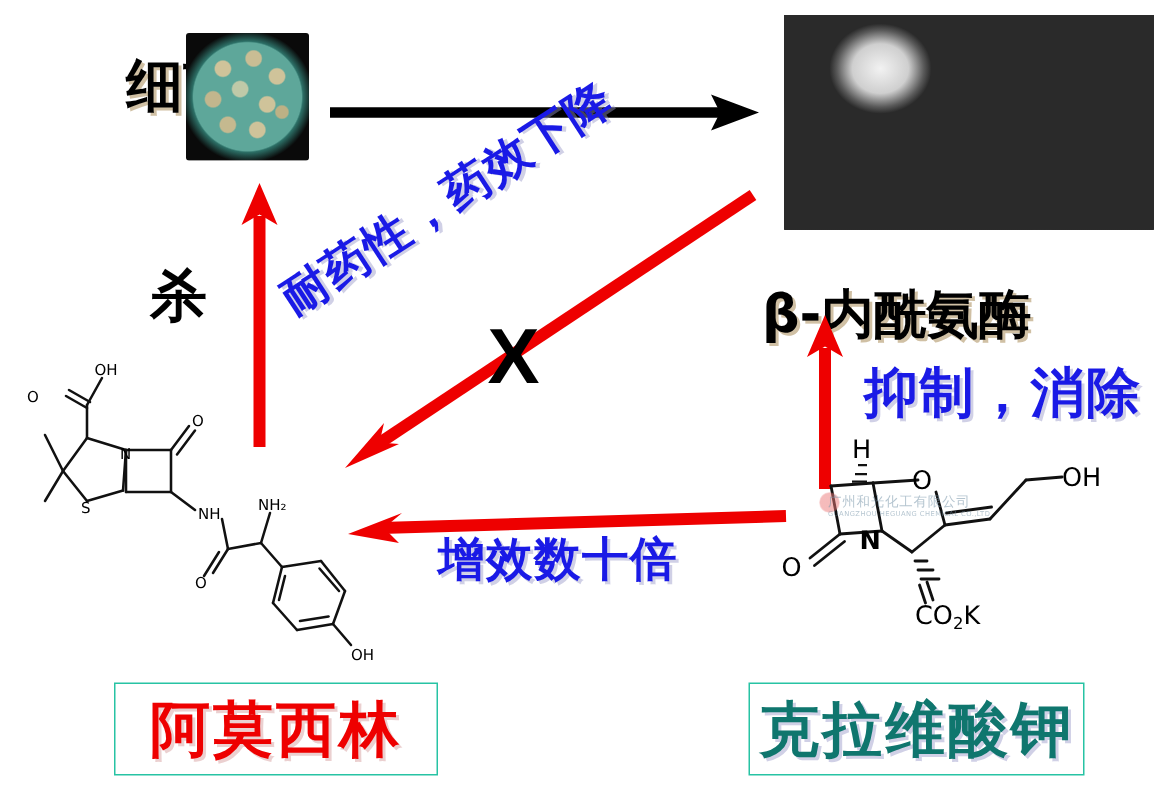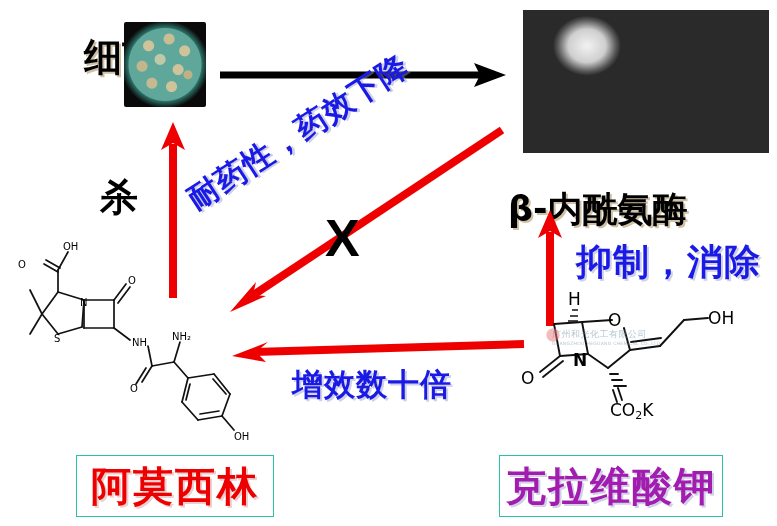--- a/index.html
+++ b/index.html
@@ -32,21 +32,21 @@
     text-shadow: 2px 2px 0 rgba(170,140,90,0.55);
   }
   .cn-red {
     color: #ee0000;
     font-weight: bold;
     white-space: nowrap;
     text-shadow: 2px 2px 0 rgba(210,150,150,0.45);
     letter-spacing: 2px;
   }
   .cn-blue-box {
-    color: #a21caf;
+    color: #0f766e;
     font-weight: bold;
     white-space: nowrap;
     text-shadow: 2px 2px 0 rgba(150,150,200,0.45);
     letter-spacing: 2px;
   }
 
   
   .label-box {
     border: 1.5px solid #27c3a4;
     background: #ffffff;
@@ -152,21 +152,21 @@
     <polygon points="17,2 5,30 17,23 29,30" fill="#ee0000"></polygon>
   </svg>
 
   <div class="abs cn-blue" style="left:576px; top:238px; font-size:36px;text-align:right;">抑制，消除</div>
 
   <svg class="abs" width="300" height="36" style="left:228px; top:334px;" viewBox="0 0 300 36">
     <line x1="296" y1="10" x2="26" y2="18" stroke="#ee0000" stroke-width="8"></line>
     <polygon points="4,22 40,8 28,18 38,28" fill="#ee0000"></polygon>
   </svg>
 
-  <div class="abs cn-blue" style="left:292px; top:364px; font-size:31px;">增效数十倍</div>
+  <div class="abs cn-blue" style="left:292px; top:352px; font-size:31px;">增效数十倍</div>
 
   <div class="abs chem" style="left:0px; top:228px; width:290px; height:220px;">
     <svg width="290" height="220" viewBox="0 0 290 220">
       <g stroke="#111" stroke-width="1.7" fill="none" stroke-linecap="round">
 
         <line x1="44" y1="36" x2="58" y2="44"></line>
         <line x1="46" y1="32" x2="60" y2="40"></line>
         <line x1="58" y1="42" x2="68" y2="24"></line>
         <line x1="58" y1="42" x2="58" y2="64"></line>
 
@@ -267,21 +267,21 @@
         <text x="98" y="128">CO<tspan font-size="11" dy="3">2</tspan><tspan dy="-3">K</tspan></text>
       </g>
     </svg>
     <div class="wm-mark"></div>
     <div class="wm">
       <span>广州和光化工有限公司</span>
       <small>GUANGZHOU HEGUANG CHEMICAL CO.,LTD</small>
     </div>
   </div>
 
-  <div class="abs label-box" style="left:76px; top:455px; width:198px; height:62px;">
+  <div class="abs label-box" style="left:76px; top:455px; width:216px; height:62px;">
     <span class="cn-red" style="font-size:40px;">阿莫西林</span>
   </div>
 
   <div class="abs label-box" style="left:499px; top:455px; width:224px; height:62px;">
     <span class="cn-blue-box" style="font-size:40px;">克拉维酸钾</span>
   </div>
 
 </div>
 
 </body></html>

